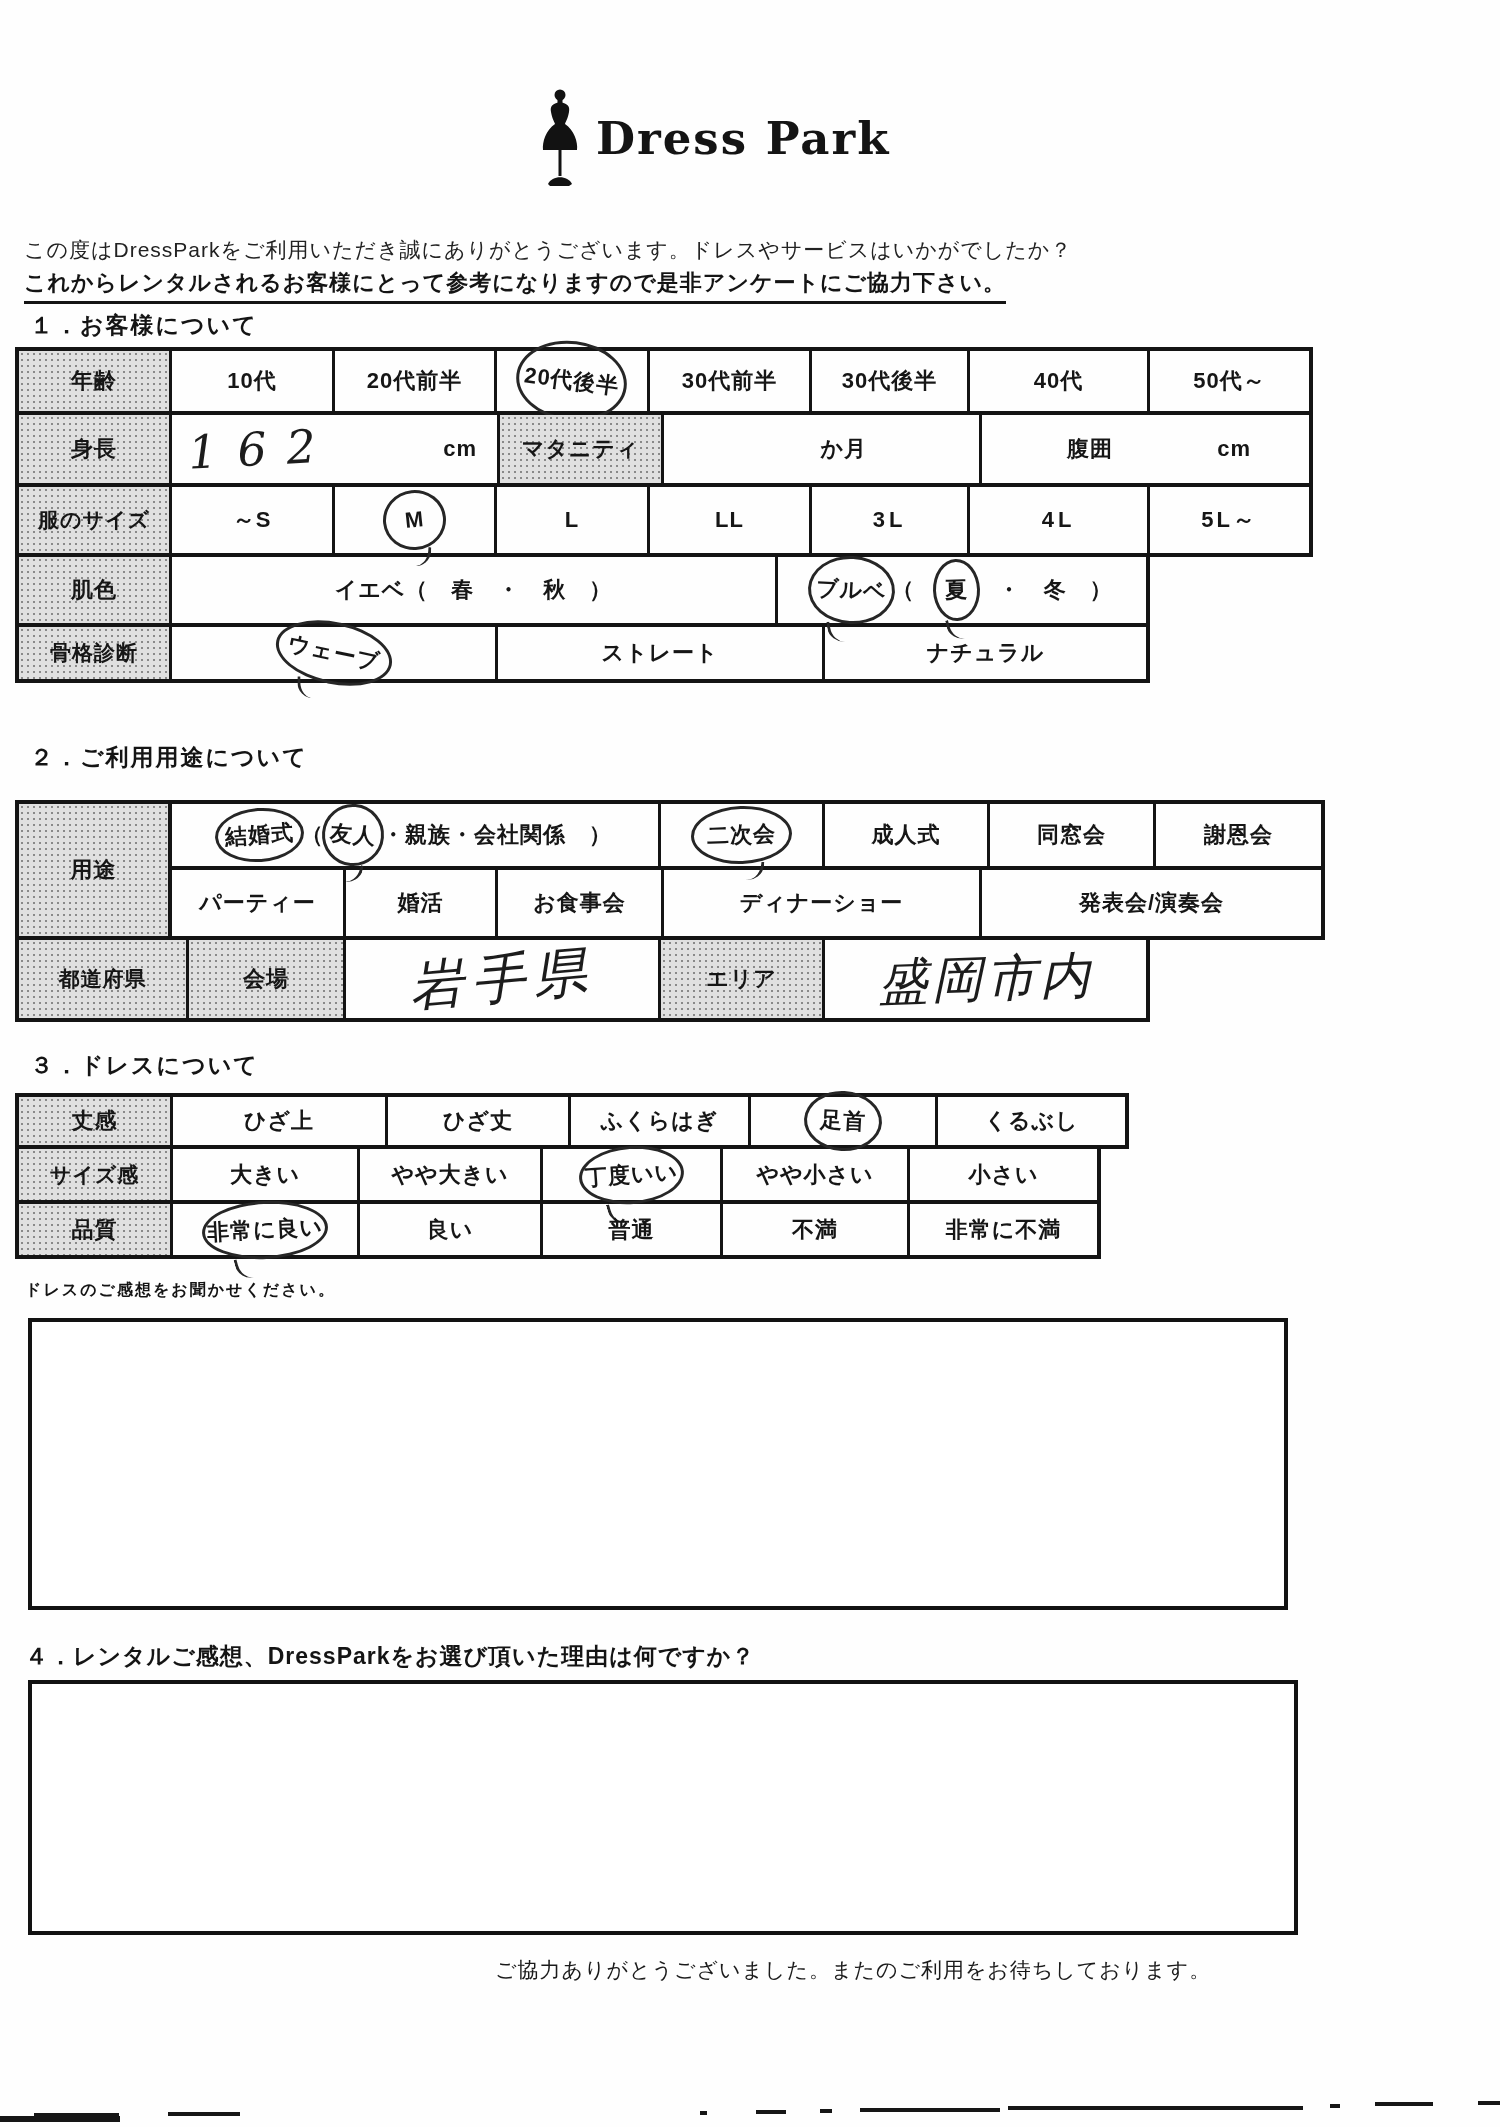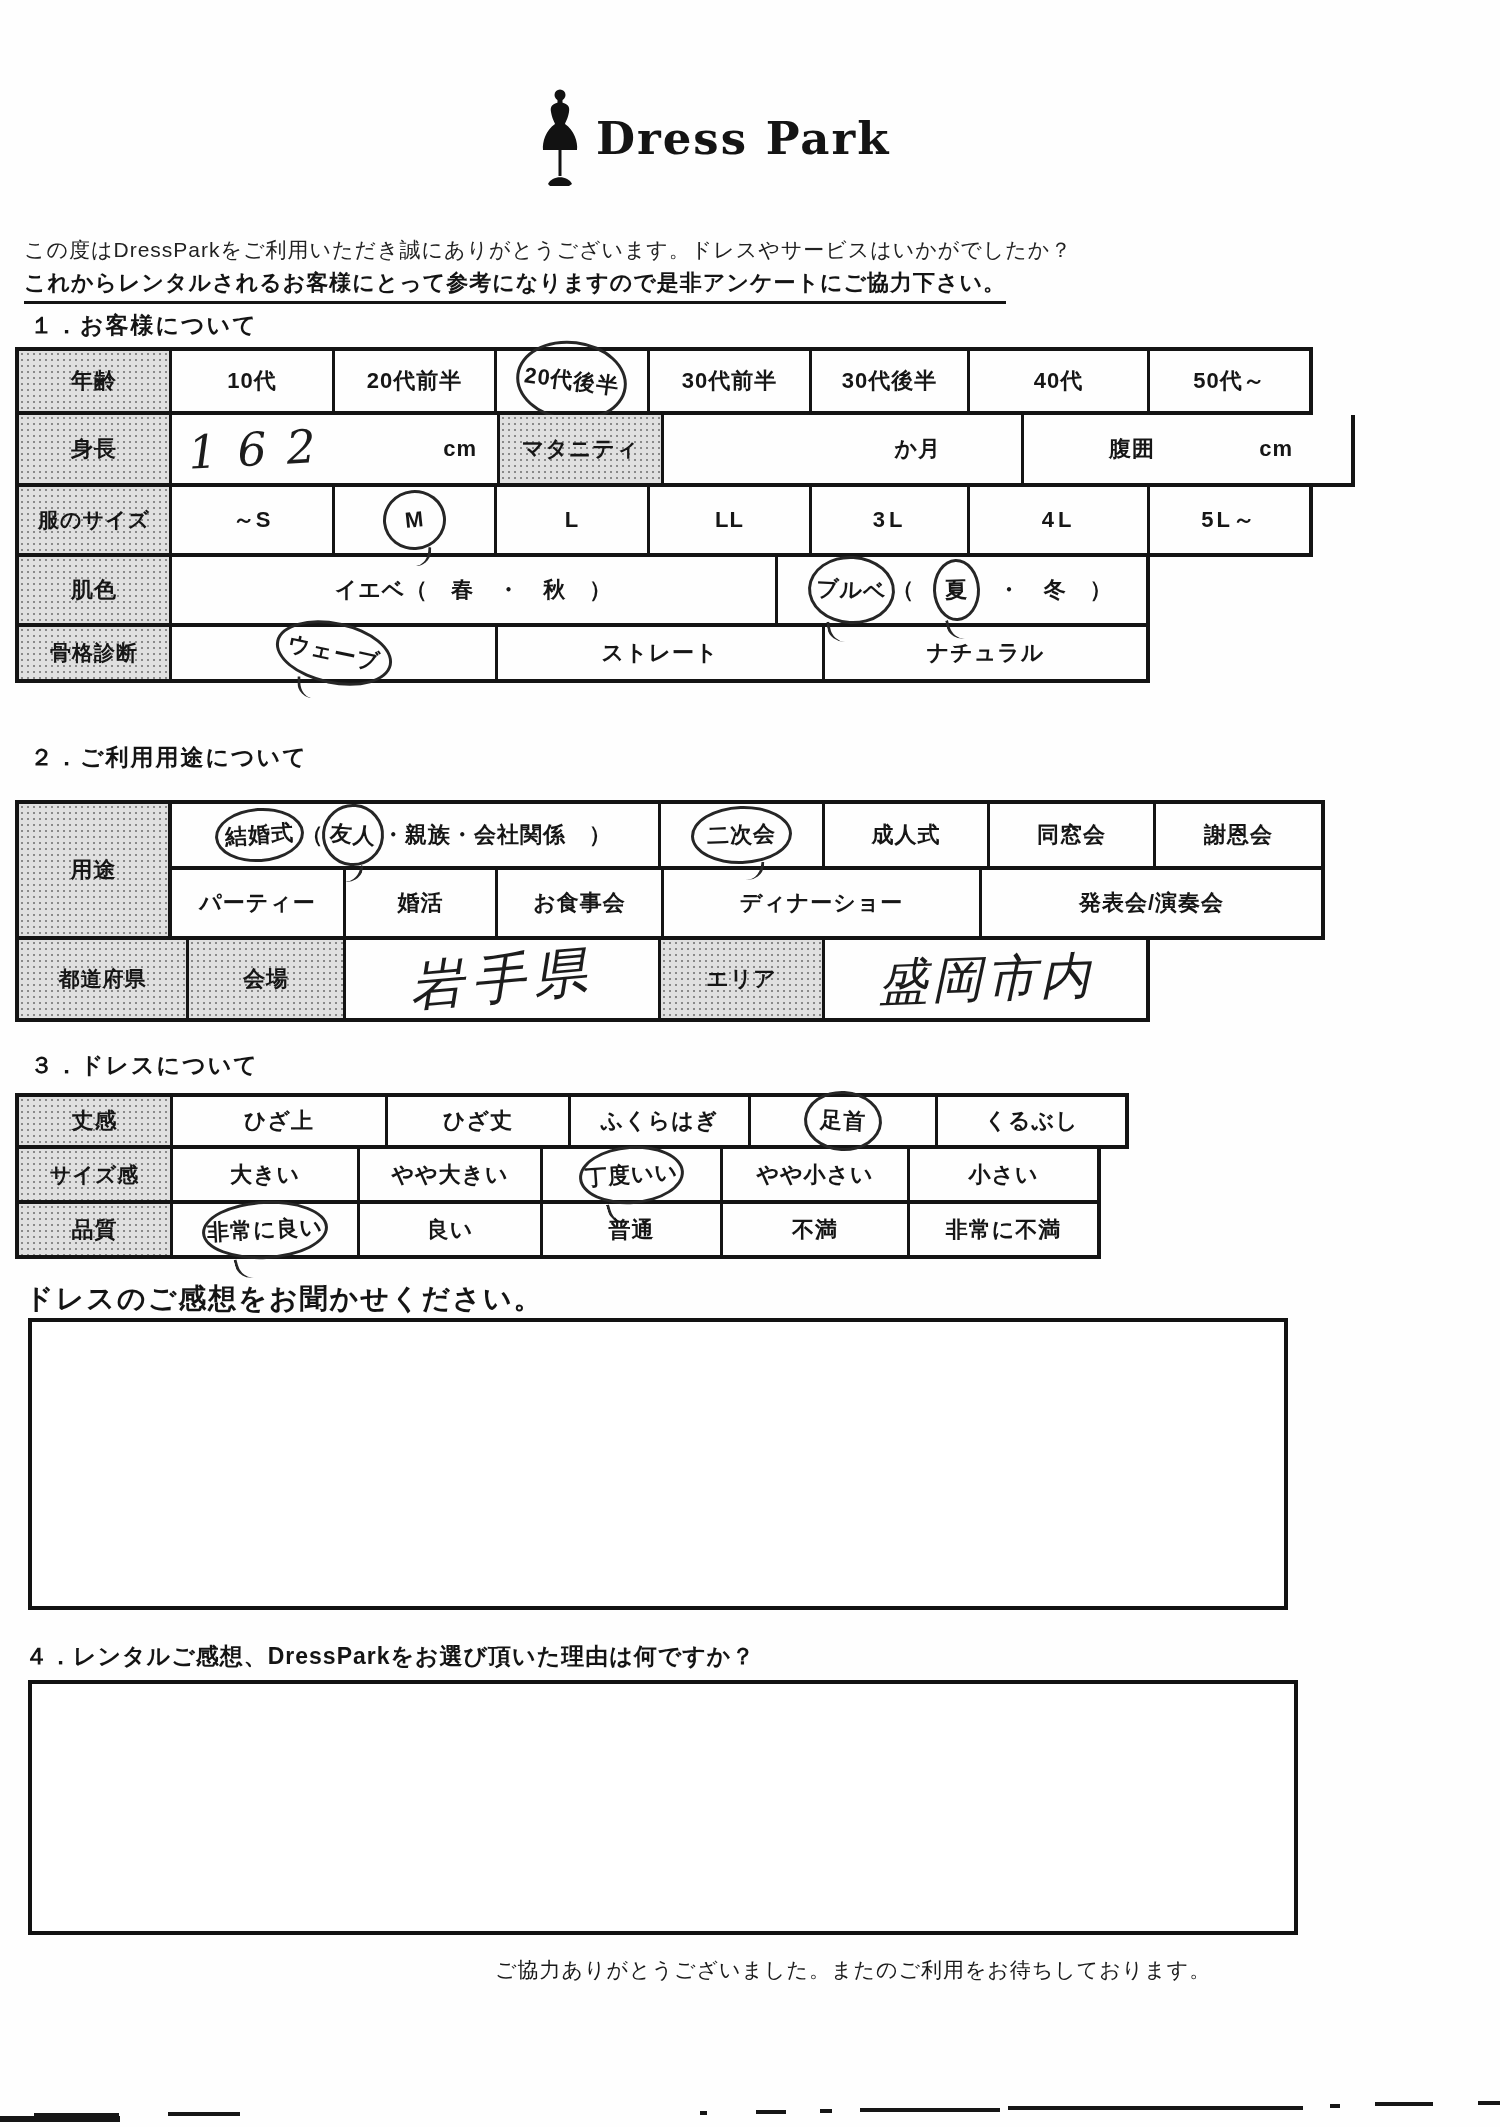--- a/index.html
+++ b/index.html
@@ -29,21 +29,21 @@
   
   .circ{display:inline-block;position:relative;border:3px solid #262626;border-radius:50%;line-height:1;}
   .tail::after{content:"";position:absolute;width:16px;height:20px;right:28%;bottom:-20px;
                border-right:3px solid #262626;border-bottom-right-radius:16px;transform:rotate(10deg);}
   .tailL::after{content:"";position:absolute;width:16px;height:22px;left:24%;bottom:-22px;
                border-left:3px solid #262626;border-bottom-left-radius:16px;transform:rotate(-12deg);}
   
   .hand{font-family:"DejaVu Serif",serif;font-style:italic;font-weight:normal;color:#1c1c1c;}
   
   .bigbox{position:absolute;border:4px solid #121212;background:#fff;}
-  .prompt{position:absolute;font-size:28px;font-weight:bold;letter-spacing:2px;color:#141414;white-space:nowrap;}
+  .prompt{position:absolute;font-size:16px;font-weight:bold;letter-spacing:2px;color:#141414;white-space:nowrap;}
   .footer{position:absolute;left:495px;top:1956px;font-size:21px;letter-spacing:1px;color:#1a1a1a;white-space:nowrap;}
   .scanline{position:absolute;height:4px;background:#161616;}
 </style>
 </head>
 <body>
 
 <div class="page">
 
   <div class="logo">
     <svg width="52" height="100" viewBox="0 0 52 100">
@@ -78,21 +78,21 @@
       <div class="c" style="width:163px;">50代～</div>
     </div>
 
     <div class="row" style="height:72px;">
       <div class="c g" style="width:157px;">身長</div>
       <div class="c" style="width:328px;justify-content:space-between;padding:0 20px 0 16px;">
         <span class="hand" style="font-size:46px;letter-spacing:20px;transform:rotate(-3deg);">162</span>
         <span>cm</span>
       </div>
       <div class="c g" style="width:164px;">マタニティ</div>
-      <div class="c" style="width:360px;justify-content:flex-end;padding-right:80px;">か月</div>
+      <div class="c" style="width:318px;justify-content:flex-end;padding-right:112px;">か月</div>
       <div class="c" style="width:331px;justify-content:space-between;padding:0 58px 0 85px;">
         <span>腹囲</span>
         <span>cm</span>
       </div>
     </div>
 
     <div class="row" style="height:70px;">
       <div class="c g" style="width:157px;font-size:21px;">服のサイズ</div>
       <div class="c" style="width:163px;">～S</div>
       <div class="c" style="width:162px;">

